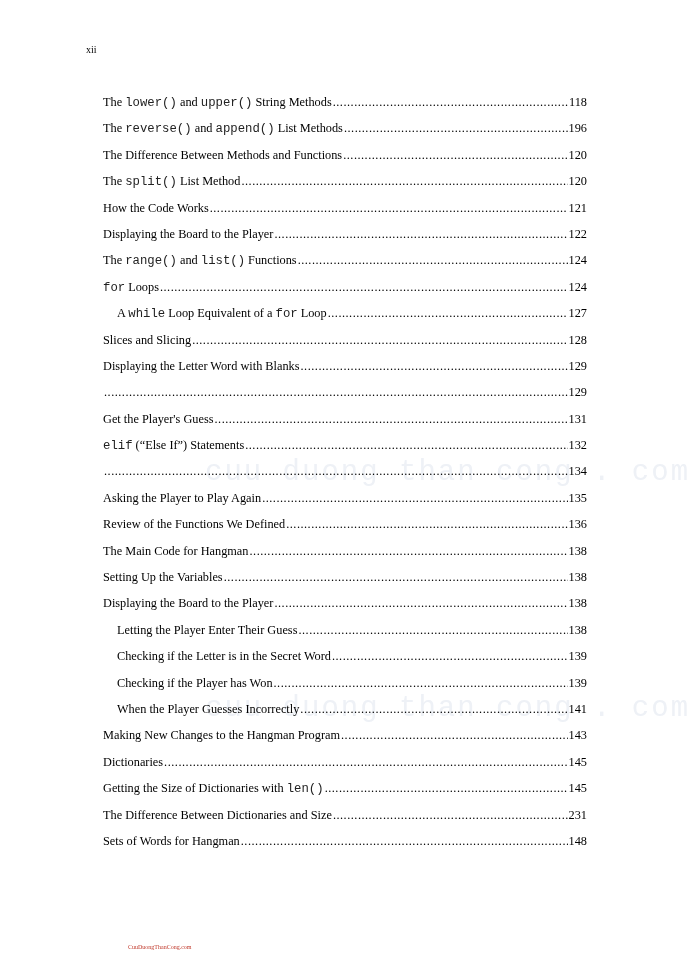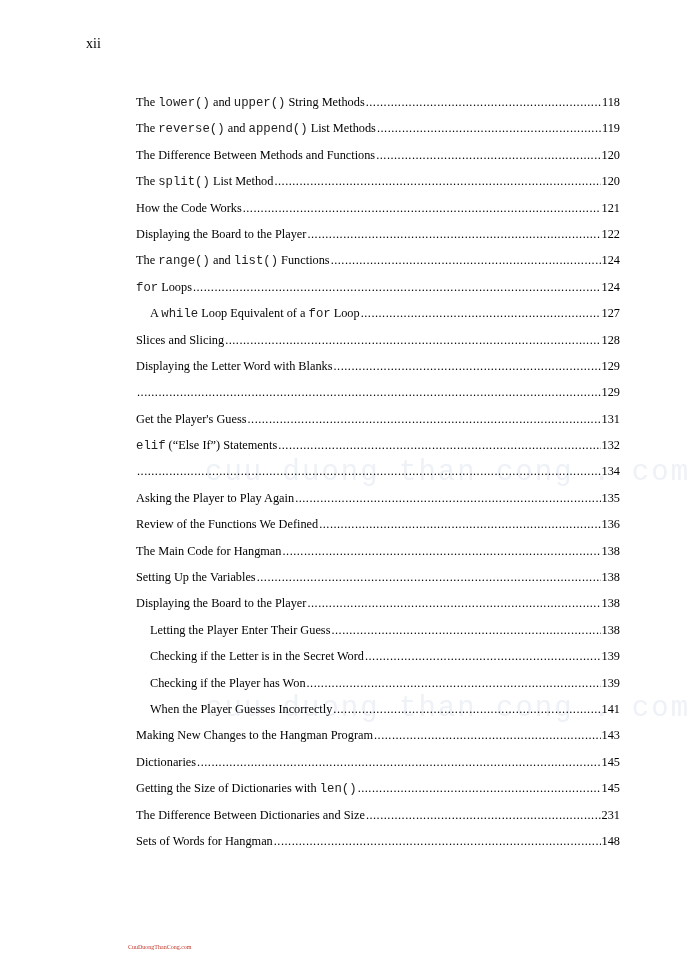--- a/index.html
+++ b/index.html
@@ -1,19 +1,19 @@
 <!DOCTYPE html>
 <html><head>
   <meta charset="utf-8">
   <style>
     html, body { margin: 0; padding: 0; background: #ffffff; }
     body { width: 700px; height: 960px; position: relative; overflow: hidden;
            font-family: "Liberation Serif", serif; color: #000; }
-    .page-num { position: absolute; left: 86px; top: 36px; font-size: 14px; }
-    .toc { position: absolute; left: 103px; top: 95px; width: 484px; margin-left: 33px; }
+    .page-num { position: absolute; left: 86px; top: 44px; font-size: 10px; }
+    .toc { position: absolute; left: 103px; top: 95px; width: 484px; }
     .row { display: flex; align-items: baseline; height: 26.4px; font-size: 12.3px; white-space: nowrap; }
     .row.indent { padding-left: 14px; justify-content: flex-end; }
     .title { flex: 0 0 auto; }
     .title code { font-family: "Liberation Mono", monospace; font-size: 12.3px; color: #222; }
     .leader { flex: 1 1 auto; overflow: hidden; margin: 0 1px; }
     .leader::before { content: "................................................................................................................................................................................................................................................"; letter-spacing: 0.5px; }
     .pg { flex: 0 0 auto; text-align: right; }
     .watermark { position: absolute; font-family: "Liberation Mono", monospace; font-size: 29px;
                  color: #eef1f6; letter-spacing: 2px; pointer-events: none; }
     .footer { position: absolute; left: 128px; top: 944px; font-size: 6px; color: #c0392b; }
@@ -28,21 +28,21 @@
 
 <div class="toc" id="toc">
     <div class="row">
       <span class="title">The <code>lower()</code> and <code>upper()</code> String Methods</span>
       <span class="leader"></span>
       <span class="pg">118</span>
     </div>
     <div class="row">
       <span class="title">The <code>reverse()</code> and <code>append()</code> List Methods</span>
       <span class="leader"></span>
-      <span class="pg">119</span>
+      <span class="pg">196</span>
     </div>
     <div class="row">
       <span class="title">The Difference Between Methods and Functions</span>
       <span class="leader"></span>
       <span class="pg">120</span>
     </div>
     <div class="row">
       <span class="title">The <code>split()</code> List Method</span>
       <span class="leader"></span>
       <span class="pg">120</span>

